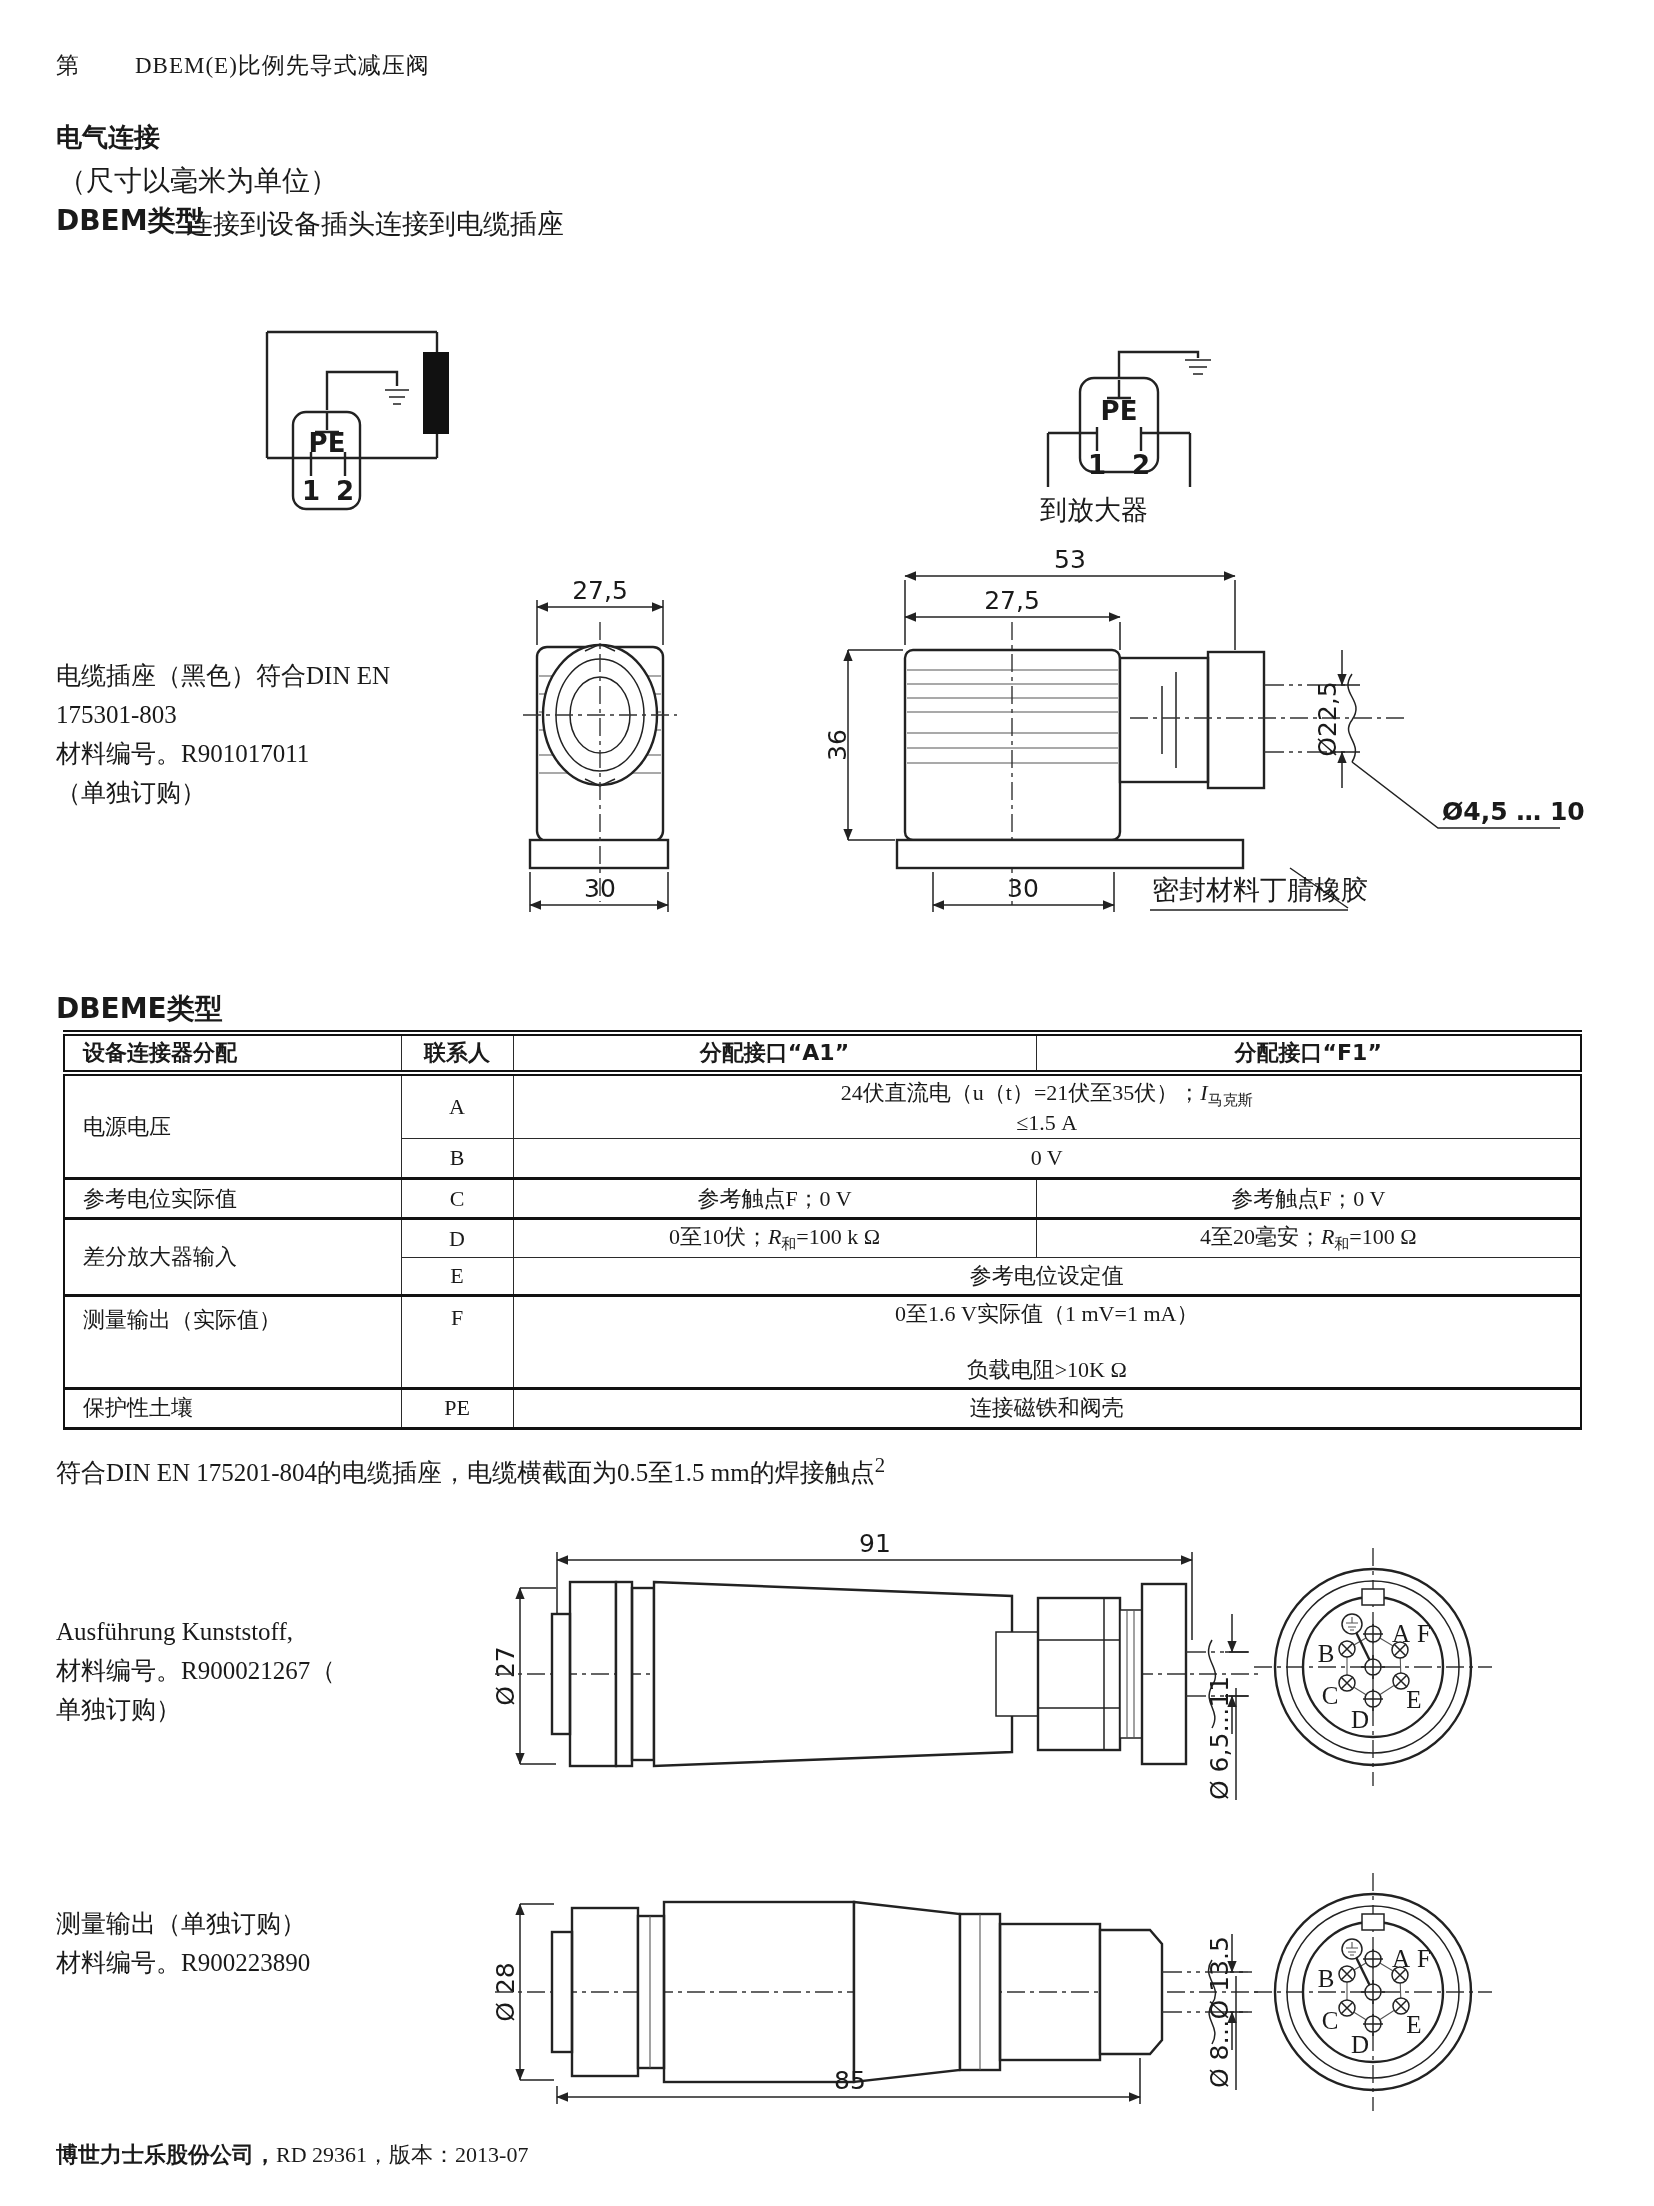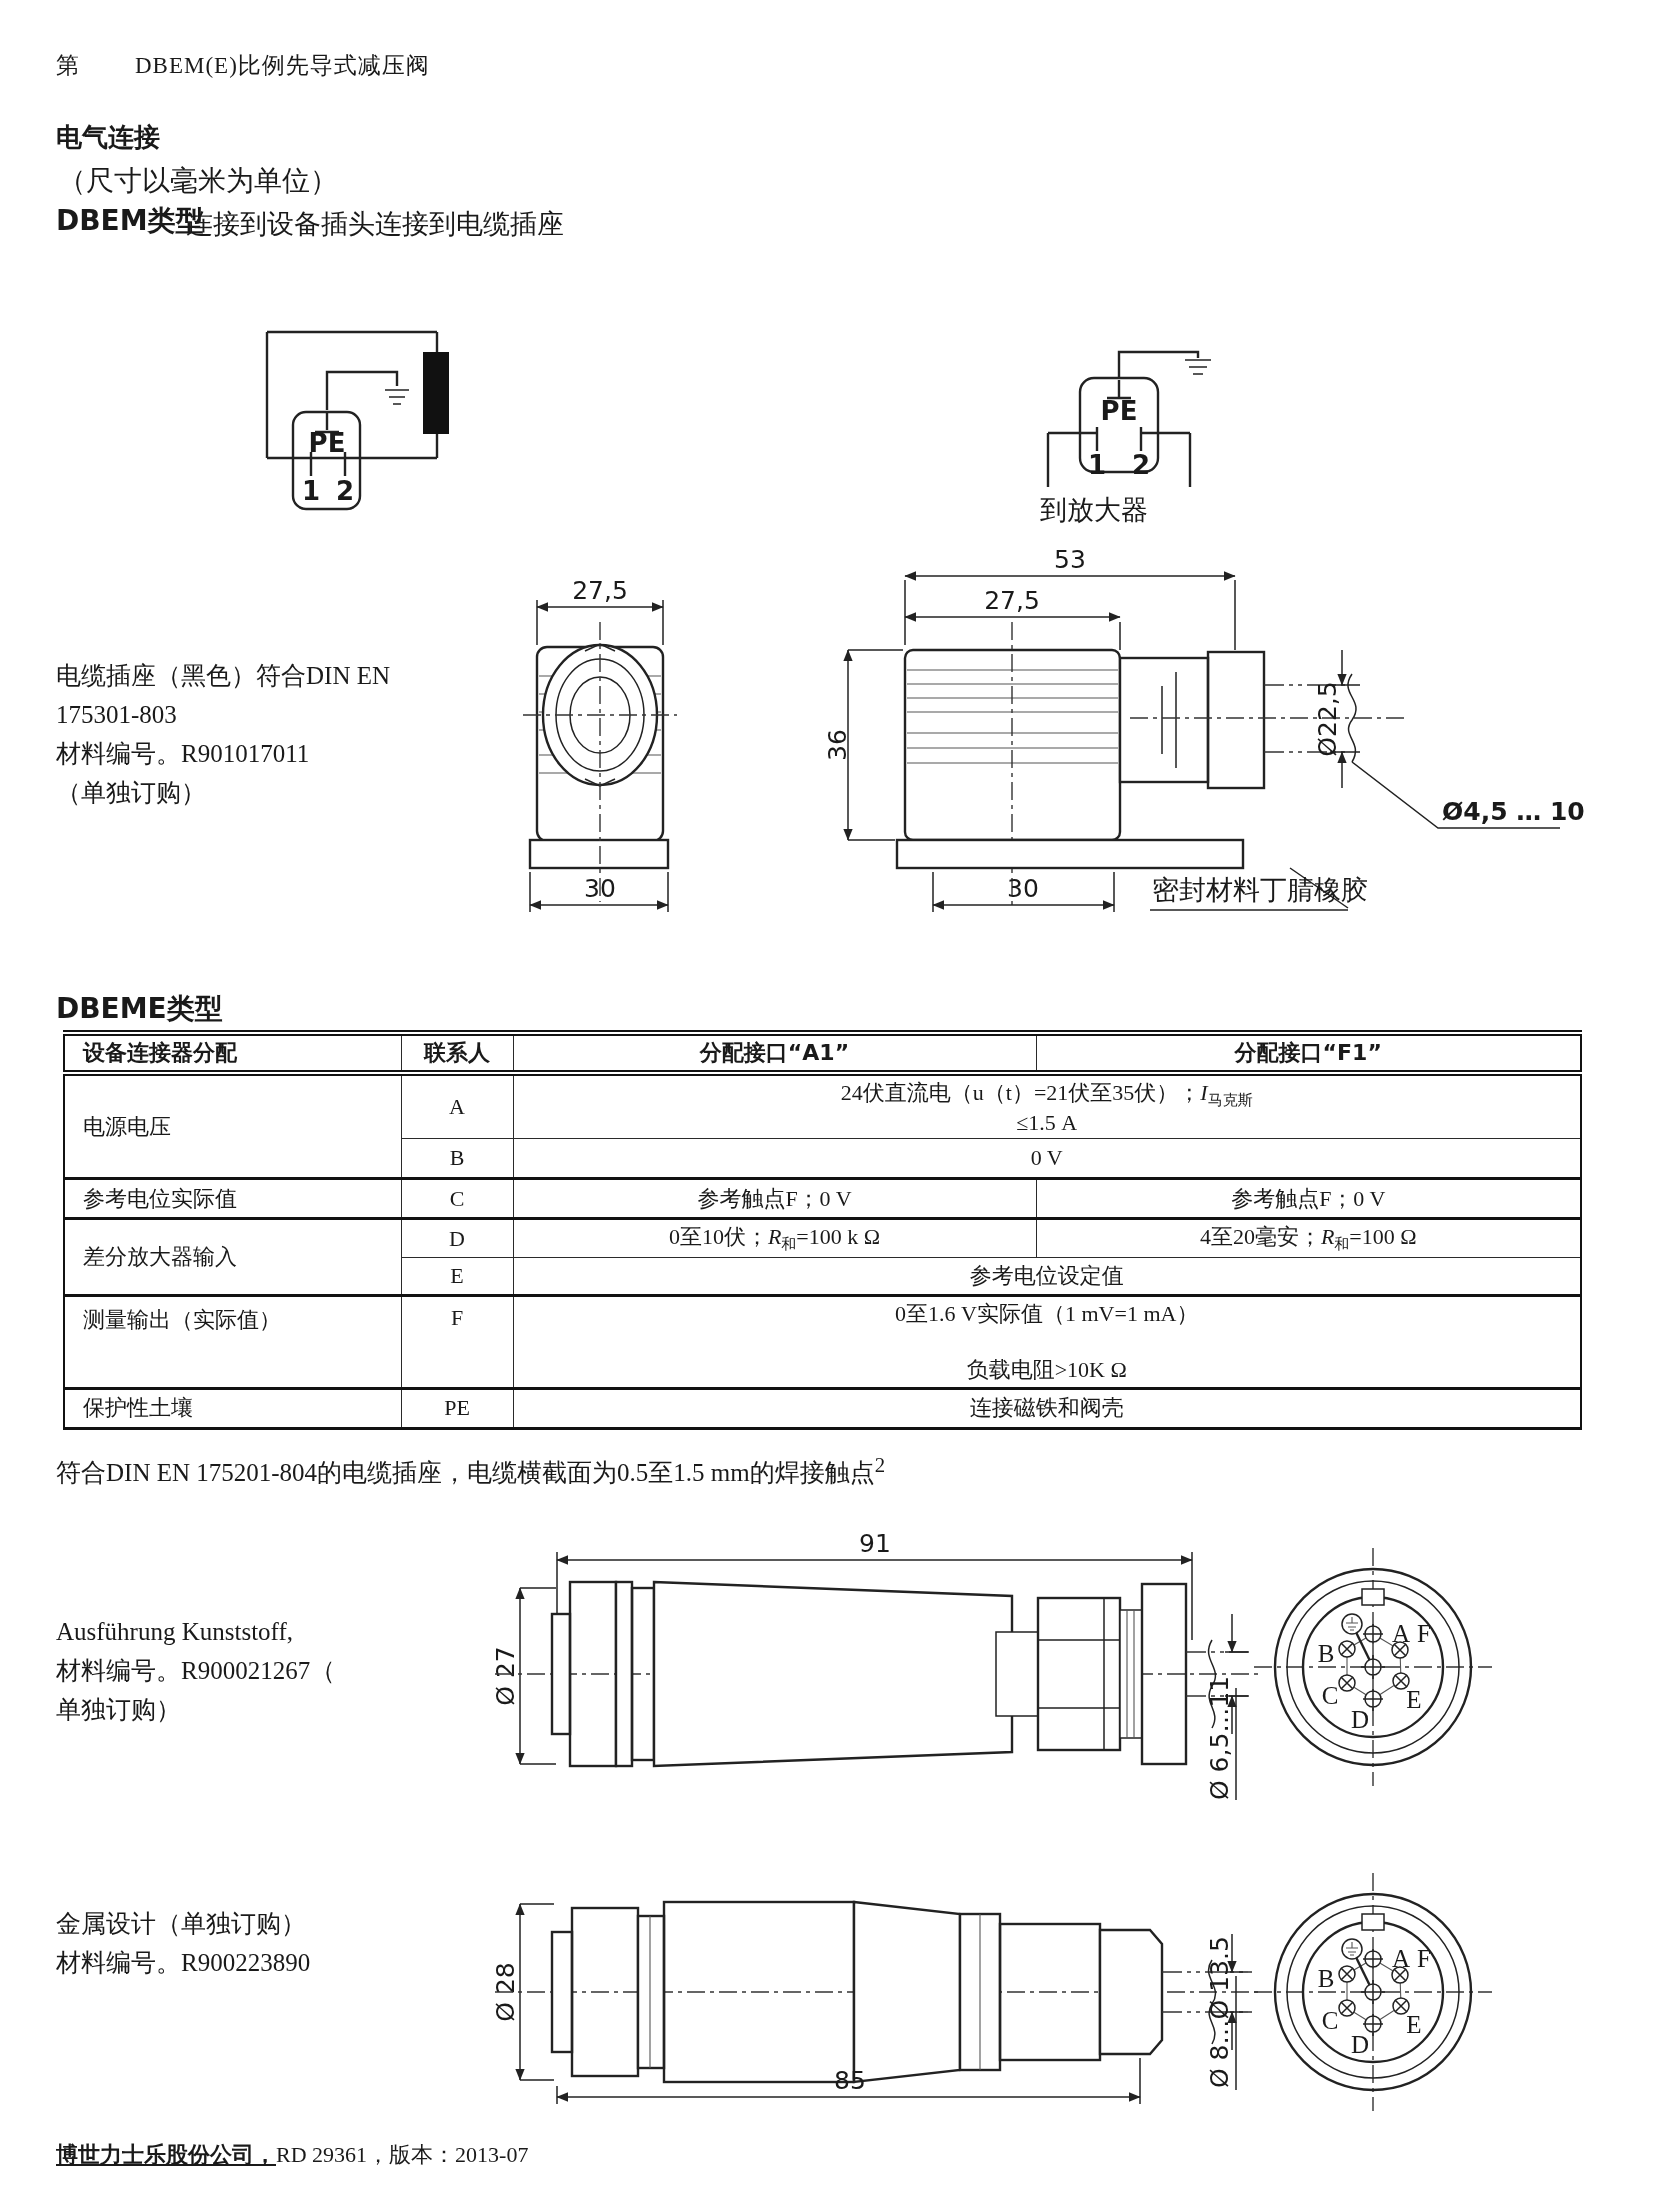--- a/index.html
+++ b/index.html
@@ -30,21 +30,21 @@
   #dbeme-table td{border:1.5px solid #2a2a2a;text-align:center;vertical-align:middle;
     padding:2px 6px;overflow:hidden;}
   #dbeme-table td.lbl{text-align:left;padding-left:18px;}
   #dbeme-table tr.hd td{border-top:6px double #111;border-bottom:6px double #111;
     font-family:"DejaVu Sans","Liberation Sans",sans-serif;font-weight:bold;font-size:22px;}
   #dbeme-table{border:2px solid #111;border-bottom:3px solid #111;}
   #dbeme-table tr.grp td{border-top:3px solid #111;}
   #dbeme-table td.top{vertical-align:top;padding-top:8px;}
   .subtx{font-size:15px;vertical-align:sub;}
   .footer{font-size:22px;}
-  .footer b{font-family:"DejaVu Sans","Liberation Sans",sans-serif;font-weight:bold;text-decoration:underline;}
+  .footer b{font-family:"DejaVu Sans","Liberation Sans",sans-serif;font-weight:bold;}
 </style>
 </head>
 <body>
 
 <div id="page">
 
   <svg width="0" height="0" style="position:absolute">
     <defs>
       <marker id="ar" viewBox="0 0 10 10" refX="9.5" refY="5" markerWidth="8" markerHeight="8" orient="auto-start-reverse">
         <path d="M0,1 L10,5 L0,9 z" fill="#222"></path>
@@ -291,21 +291,21 @@
       <text class="pinlbl" x="1392" y="1642">A</text>
       <text class="pinlbl" x="1417" y="1642">F</text>
       <text class="pinlbl" x="1326" y="1662" text-anchor="middle">B</text>
       <text class="pinlbl" x="1330" y="1704" text-anchor="middle">C</text>
       <text class="pinlbl" x="1360" y="1728" text-anchor="middle">D</text>
       <text class="pinlbl" x="1414" y="1708" text-anchor="middle">E</text>
     </g>
   </svg>
 
   <div class="abs blocktext" style="left:56px;top:1904px;width:400px;">
-    <div>金属设计（单独订购）</div>
+    <div>测量输出（单独订购）</div>
     <div>材料编号。R900223890</div>
   </div>
 
   <svg style="left:380px;top:1860px;" width="1180" height="292" viewBox="380 1860 1180 292">
     <g>
       <path class="ln2" d="M520,1904 H554 M520,2080 H554"></path>
       <line x1="520" y1="1904" x2="520" y2="2080" class="ln2" marker-start="url(#ar)" marker-end="url(#ar)"></line>
       <text class="dim" transform="rotate(-90 506 1992)" x="506" y="2000" text-anchor="middle">Ø 28</text>
       <path class="dash" d="M495,1992 H1262"></path>
       <rect x="552" y="1932" width="20" height="120" class="ln wfill"></rect>

